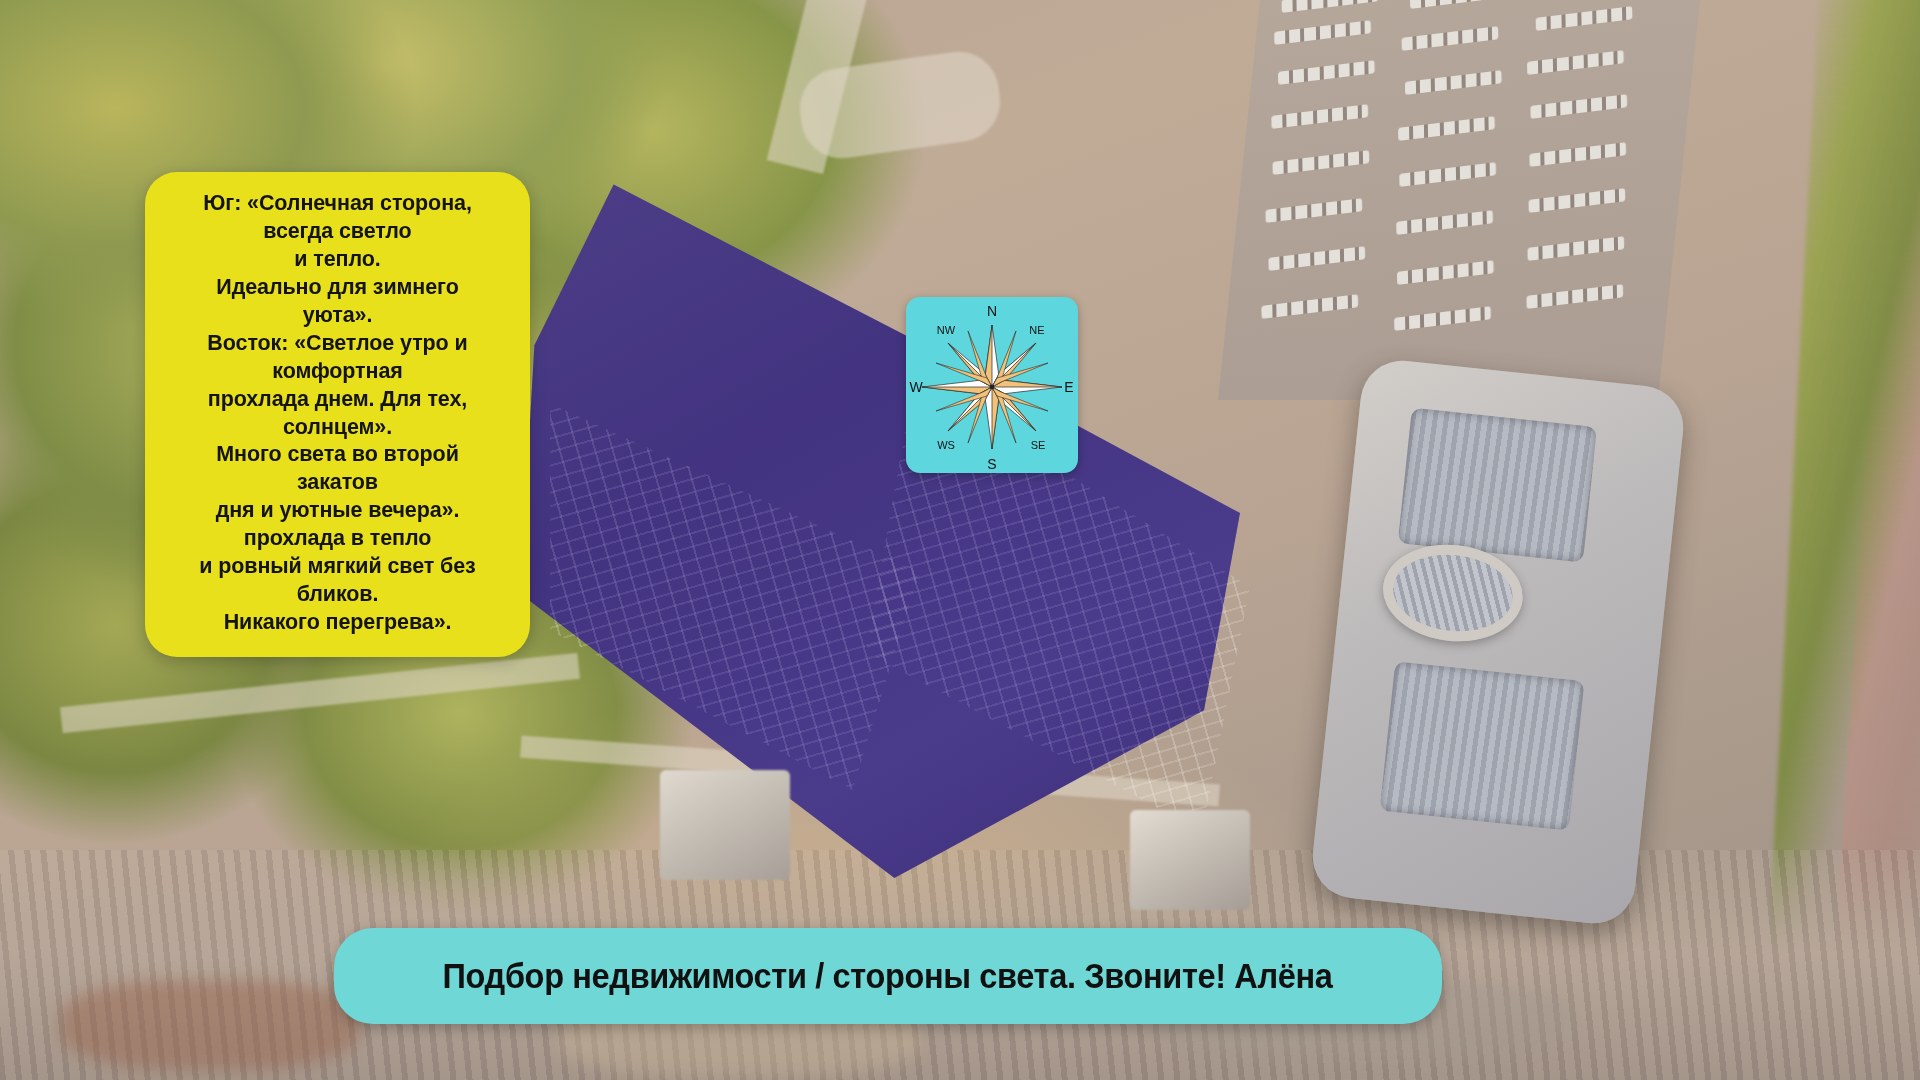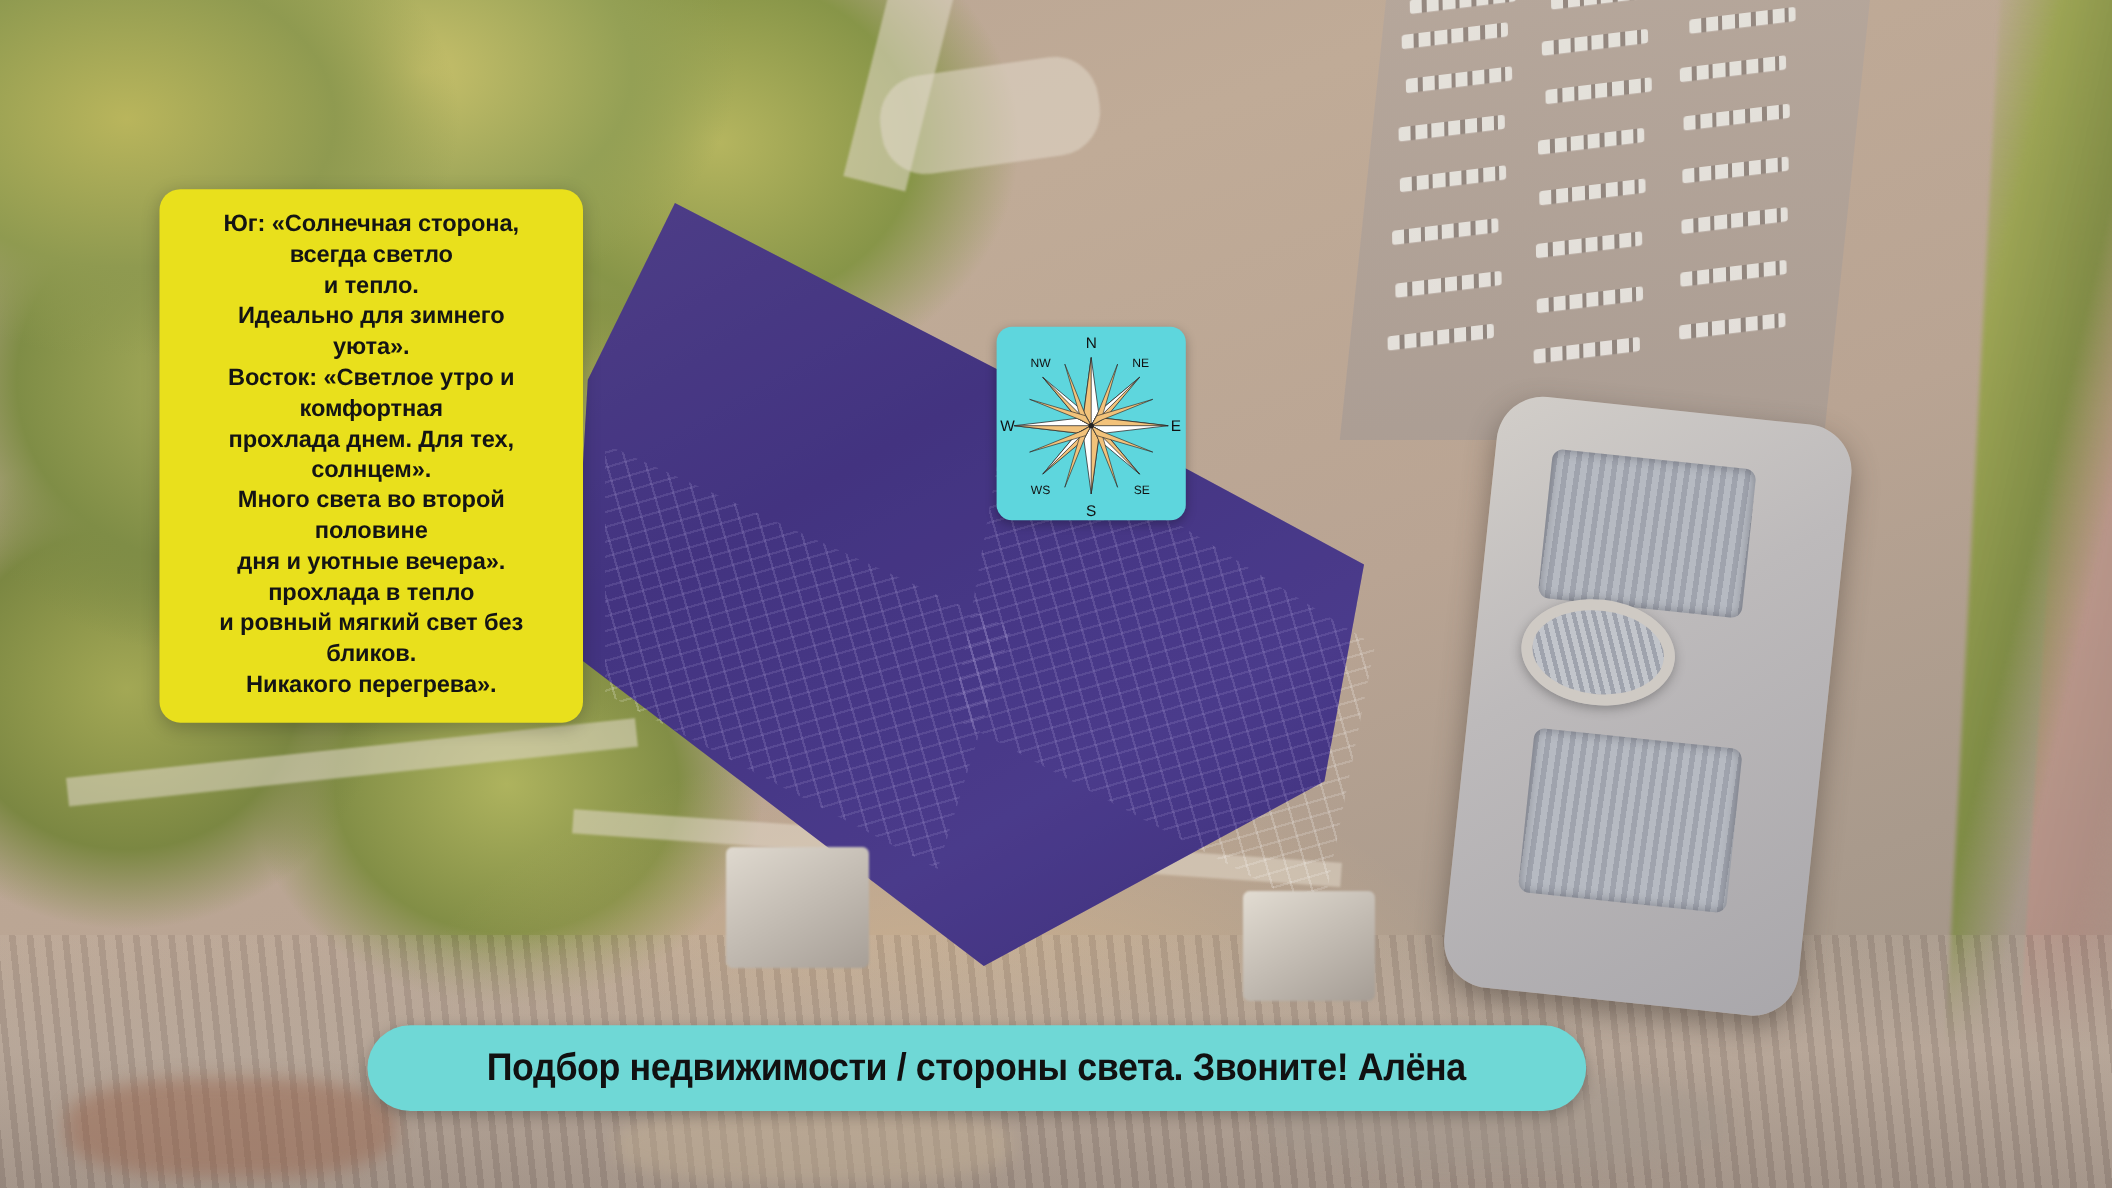--- a/index.html
+++ b/index.html
@@ -128,21 +128,21 @@
       repeating-linear-gradient(164deg, rgba(255,255,255,.16) 0 2px, rgba(255,255,255,0) 2px 13px);
   }
 
   
   .infocard {
     position:absolute;
     left:145px; top:172px;
     width:385px;
     padding:18px 22px 20px 22px;
     background:#e9e01c;
-    border-radius:19px;
+    border-radius:32px;
     box-shadow:0 4px 16px rgba(0,0,0,.22);
     text-align:center;
     color:#141414;
     font-size:21.5px;
     font-weight:bold;
     line-height:1.30;
     letter-spacing:-0.1px;
   }
   .infocard p { margin:0; }
 
@@ -154,22 +154,22 @@
     background:#5ed6dd;
     border-radius:14px;
     box-shadow:0 3px 10px rgba(0,0,0,.28);
   }
   .compass svg { display:block; width:100%; height:100%; }
   .c-lbl { font-family:"Liberation Sans", sans-serif; fill:#111; font-weight:400; }
 
   
   .cta {
     position:absolute;
-    left:334px; bottom:70px;
-    width:1108px; height:78px;
+    left:334px; bottom:56px;
+    width:1108px; height:96px;
     background:#6fd8d6;
     border-radius:39px;
     display:flex; align-items:center; justify-content:center;
     box-shadow:0 4px 14px rgba(0,0,0,.25);
   }
   .cta span {
     color:#111;
     font-size:35px;
     font-weight:bold;
     letter-spacing:-0.4px;
@@ -248,21 +248,21 @@
     <p>Юг: «Солнечная сторона,</p>
     <p>всегда светло</p>
     <p>и тепло.</p>
     <p>Идеально для зимнего</p>
     <p>уюта».</p>
     <p>Восток: «Светлое утро и</p>
     <p>комфортная</p>
     <p>прохлада днем. Для тех,</p>
     <p>солнцем».</p>
     <p>Много света во второй</p>
-    <p>половине</p>
+    <p>закатов</p>
     <p>дня и уютные вечера».</p>
     <p>прохлада в тепло</p>
     <p>и ровный мягкий свет без</p>
     <p>бликов.</p>
     <p>Никакого перегрева».</p>
   </div>
 
   <div class="compass">
     <svg viewBox="0 0 172 176">
       <g transform="translate(86,90)">

